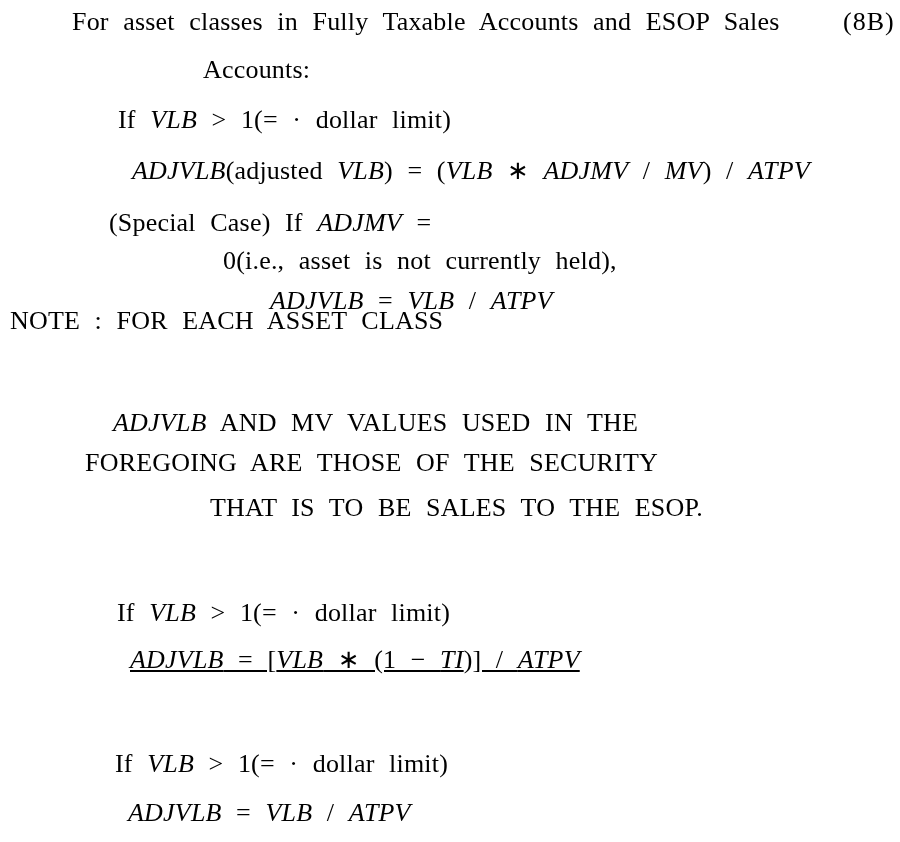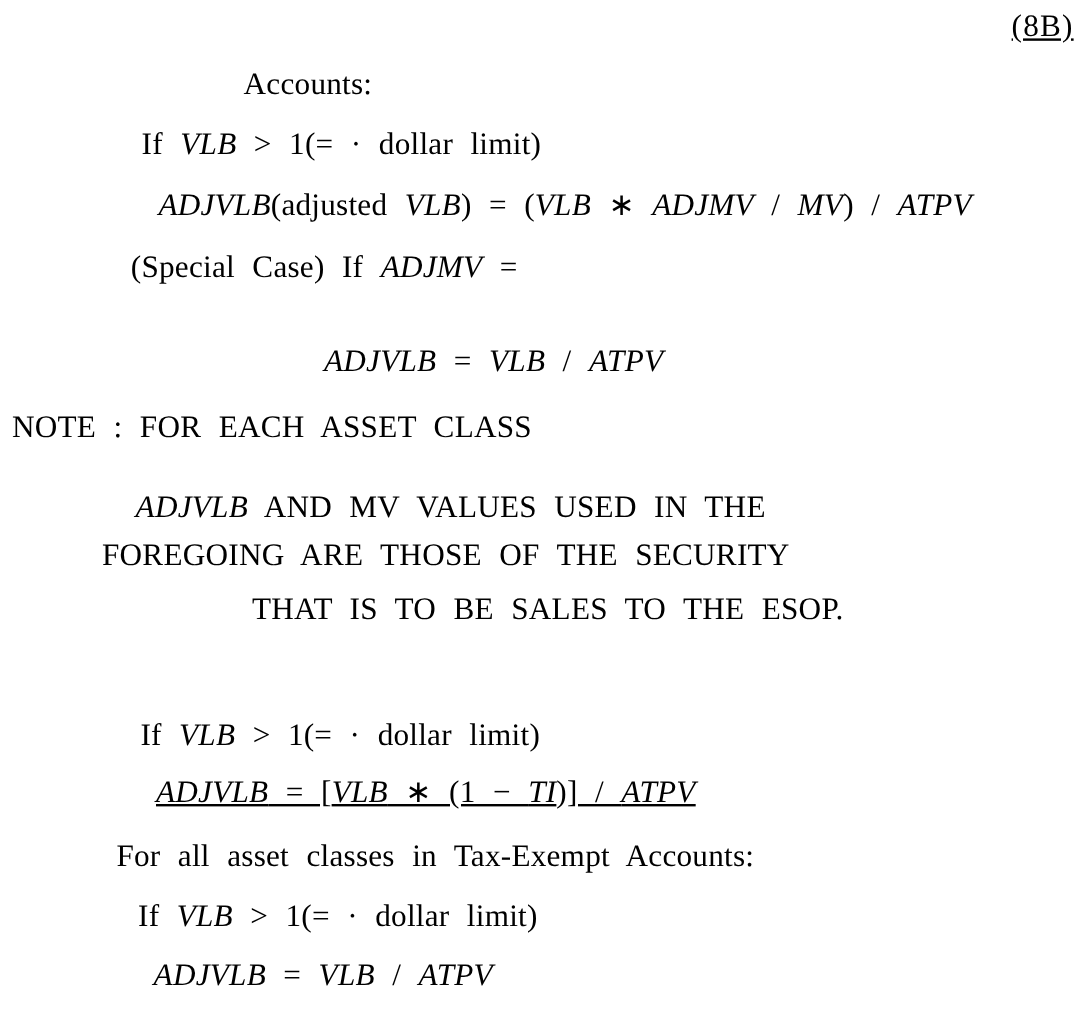--- a/index.html
+++ b/index.html
@@ -25,55 +25,55 @@
     letter-spacing: 0.2px;
   }
   .line .it { font-style: italic; }
   .eqnum {
     position: absolute;
     left: 843px;
     top: 9px;
     font-size: 26px;
     line-height: 1;
     letter-spacing: 1px;
-    text-decoration: underline;
   }
   
   .l0  { left: 72px;  top: 9px;  }
   .l1  { left: 163px; top: 57px; margin-left: 40px; }
   .l2  { left: 118px; top: 107px; }
   .l3  { left: 132px; top: 158px; }
   .l4  { left: 109px; top: 210px; }
   .l5  { left: 223px; top: 248px; }
   .l6  { left: 270px; top: 288px; }
-  .l7  { left: 10px;  top: 343px; }
+  .l7  { left: 10px;  top: 308px; }
   .l8  { left: 130px; top: 370px; }
   .l9  { left: 113px; top: 410px; }
   .l10 { left: 85px;  top: 450px; }
   .l11 { left: 210px; top: 495px; }
   .l12 { left: 97px;  top: 544px; }
   .l13 { left: 117px; top: 600px; }
   .l14 { left: 130px; top: 647px; text-decoration: underline; }
   .l15 { left: 97px;  top: 701px; }
   .l16 { left: 115px; top: 751px; }
   .l17 { left: 128px; top: 800px; }
 </style>
 </head>
 <body>
 
 <div class="page">
   <div class="eqnum">(8B)</div>
 
+  <div class="line l0"><span>For asset classes in Fully Taxable Accounts and ESOP Sales</span></div>
   <div class="line l1"><span>Accounts:</span></div>
   <div class="line l2"><span>If </span><span class="it">VLB</span><span> &gt; 1(= · dollar limit)</span></div>
   <div class="line l3"><span class="it">ADJVLB</span><span>(adjusted </span><span class="it">VLB</span><span>) = (</span><span class="it">VLB</span><span> ∗ </span><span class="it">ADJMV</span><span> / </span><span class="it">MV</span><span>) / </span><span class="it">ATPV</span></div>
   <div class="line l4"><span>(Special Case) If </span><span class="it">ADJMV</span><span> =</span></div>
+  <div class="line l5"><span>0(i.e., asset is not currently held),</span></div>
   <div class="line l6"><span class="it">ADJVLB</span><span> = </span><span class="it">VLB</span><span> / </span><span class="it">ATPV</span></div>
   <div class="line l7"><span>NOTE : FOR EACH ASSET CLASS</span></div>
   <div class="line l9"><span class="it">ADJVLB</span><span> AND MV VALUES USED IN THE</span></div>
   <div class="line l10"><span>FOREGOING ARE THOSE OF THE SECURITY</span></div>
   <div class="line l11"><span>THAT IS TO BE SALES TO THE ESOP.</span></div>
   <div class="line l13"><span>If </span><span class="it">VLB</span><span> &gt; 1(= · dollar limit)</span></div>
   <div class="line l14"><span class="it">ADJVLB</span><span> = [</span><span class="it">VLB</span><span> ∗ (1 − </span><span class="it">TI</span><span>)] / </span><span class="it">ATPV</span></div>
-  <div class="line l15"><span>For all asset classes in Tax-Exempt Accounts:</span></div>
   <div class="line l16"><span>If </span><span class="it">VLB</span><span> &gt; 1(= · dollar limit)</span></div>
   <div class="line l17"><span class="it">ADJVLB</span><span> = </span><span class="it">VLB</span><span> / </span><span class="it">ATPV</span></div>
 </div>
 
 </body></html>

